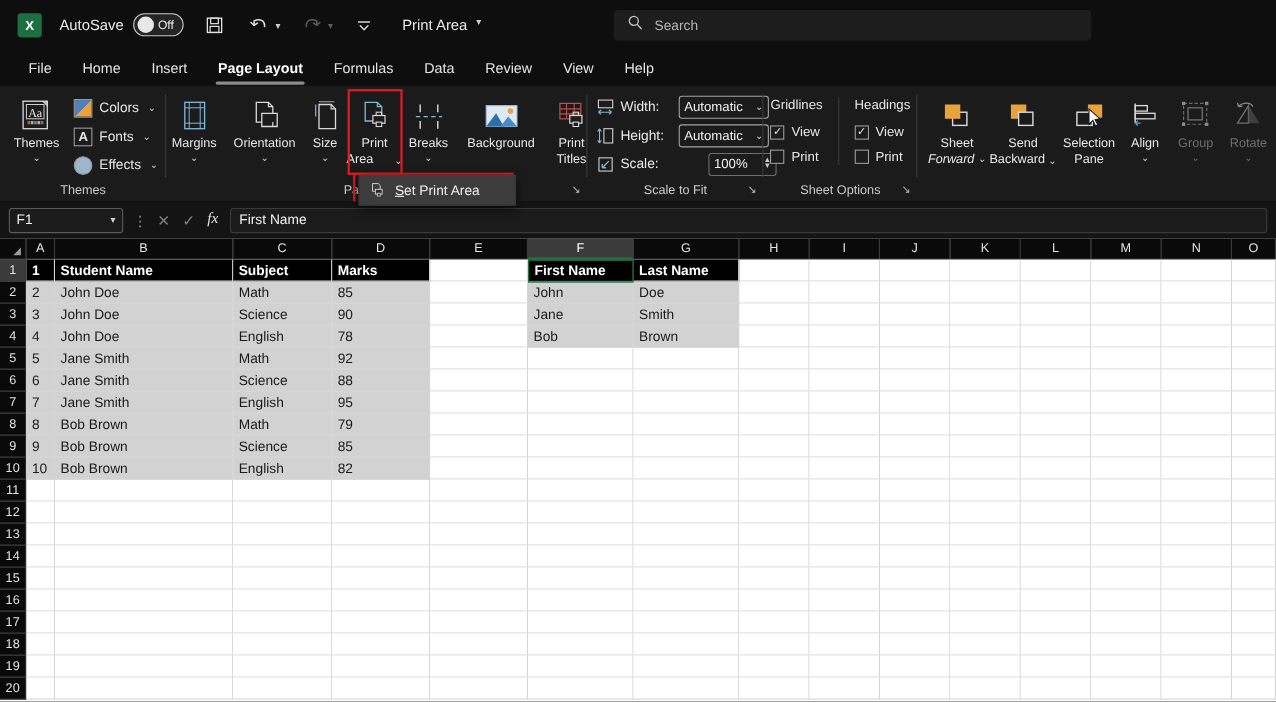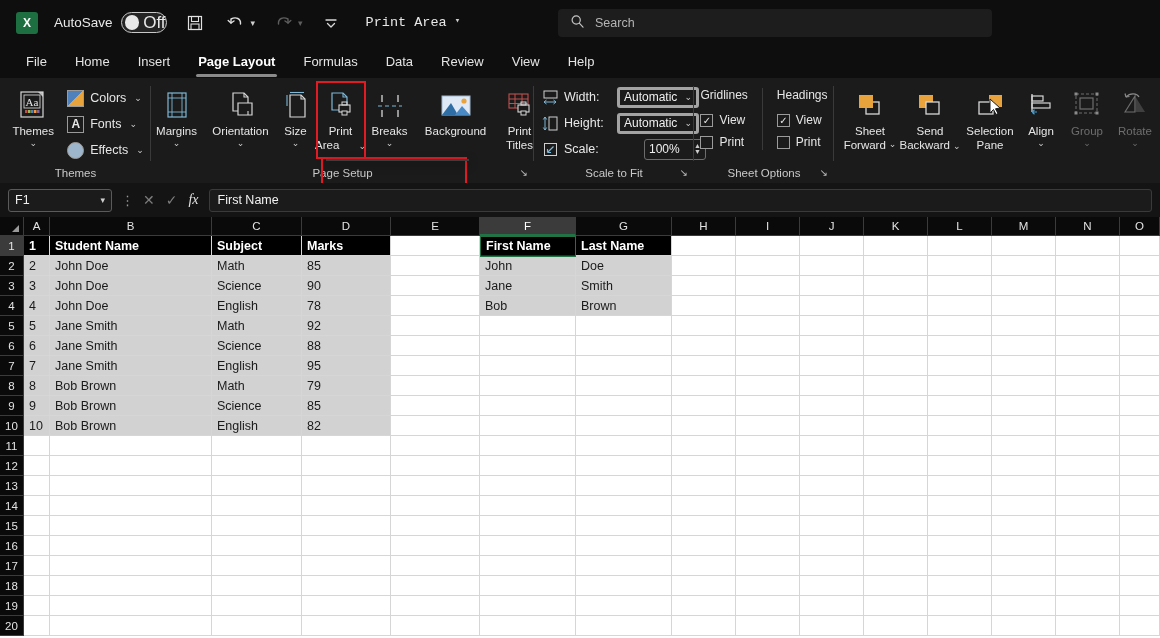--- a/index.html
+++ b/index.html
@@ -27,32 +27,32 @@
   .autosave-label { margin-left: 16px; font-size: 13.5px; color: #e8e8e8; }
   .toggle {
     margin-left: 8px; width: 46px; height: 21px; border-radius: 11px;
     border: 1px solid #c8c8c8; background: #242424;
     display: flex; align-items: center; position: relative;
   }
   .toggle .knob {
     width: 15px; height: 15px; border-radius: 50%;
     background: #e8e8e8; margin-left: 3px;
   }
-  .toggle .off-txt { font-size: 17px; color: #e8e8e8; margin-left: 4px; }
+  .toggle .off-txt { font-size: 11px; color: #e8e8e8; margin-left: 4px; }
   .tb-icon {
     margin-left: 15px; width: 26px; height: 26px;
     display: flex; align-items: center; justify-content: center;
     color: #e0e0e0;
   }
   .tb-icon.dim { color: #5e5e5e; }
   .chev-sm { font-size: 9px; margin-left: 2px; color: #cfcfcf; }
   .tb-group { display: flex; align-items: center; }
   .qat-title {
     margin-left: 22px; font-size: 13.5px; color: #e8e8e8;
-    display: flex; align-items: flex-start; gap: 6px; font-family: Liberation Mono, monospace;
+    display: flex; align-items: flex-start; gap: 6px;
   }
   .searchbox {
     position: absolute; left: 558px; top: 9px; width: 434px; height: 28px;
     background: #1d1d1d; border-radius: 4px;
     display: flex; align-items: center; padding-left: 12px; gap: 10px;
   }
   .searchbox .s-text { font-size: 12.5px; color: #b5b5b5; }
 
   
   .tabs {
@@ -117,21 +117,21 @@
     display:flex; align-items:center; justify-content:center;
   }
   .sw.effects { border-radius: 50%; background: #9db6cc; }
 
   
   .sfrow { display: flex; align-items: center; height: 26px; gap: 5px; }
   .sfrow .sflabel { font-size: 12.5px; color: #e9e9e9; width: 48px; }
   .sf-ico { width: 17px; height: 17px; color: #7fb8d8; font-size: 13px;
             display:flex; align-items:center; justify-content:center; }
   .combo {
-    width: 82px; height: 21px; background: #1b1b1b; border: 3px solid #a3a3a3;
+    width: 82px; height: 21px; background: #1b1b1b; border: 1px solid #a3a3a3;
     border-radius: 3px; display: flex; align-items: center;
     padding: 0 4px; font-size: 12px; color: #efefef; justify-content: space-between;
   }
   .spin {
     width: 62px; height: 21px; background: #1b1b1b; border: 1px solid #6d6d6d;
     border-radius: 3px; display: flex; align-items: center;
     padding: 0 4px; font-size: 12px; color: #efefef; justify-content: space-between;
   }
   .spin .arrows { display:flex; flex-direction:column; font-size:7px; line-height:6px; color:#ccc; }
 
@@ -535,21 +535,21 @@
       <div style="display:flex; align-items:flex-start; padding-top:4px; padding-left:6px;">
 
         <div class="rbtn" style="width:58px">
           <div class="icn">
             <svg width="34" height="32" viewBox="0 0 34 32">
               <rect x="13" y="12" width="13" height="12" fill="none" stroke="#d8d8d8" stroke-width="1.3"></rect>
               <rect x="6" y="5" width="14" height="13" fill="#e8a33d"></rect>
             </svg>
           </div>
           <div class="lbl">Sheet</div>
-          <div class="lbl" style="display:flex;gap:3px;">
+          <div class="lbl" style="display:flex;gap:3px;font-style:italic;">
             <span>Forward</span>
             <span class="cdown">⌄</span>
           </div>
         </div>
 
         <div class="rbtn" style="width:62px">
           <div class="icn">
             <svg width="34" height="32" viewBox="0 0 34 32">
               <rect x="6" y="5" width="14" height="13" fill="#e8a33d"></rect>
               <rect x="13" y="12" width="13" height="12" fill="#1b1b1b" stroke="#d8d8d8" stroke-width="1.3"></rect>
@@ -615,20 +615,30 @@
           <div class="cdown dim">⌄</div>
         </div>
       </div>
     </div>
   </div>
 
   <div class="redbox" style="left:316px; top:81px; width:50px; height:78px;"></div>
   <div class="redbox" style="left:321px; top:157px; width:146px; height:28px;"></div>
 
   <div class="menu">
+    <div class="menu-item sel">
+      <span class="menu-ico">
+        <svg width="14" height="14" viewBox="0 0 16 16">
+          <path d="M3 1 H9 L11 3 V9 H3 Z" fill="none" stroke="#d0d0d0" stroke-width="1"></path>
+          <rect x="6" y="7" width="7" height="5" fill="#2b2b2b" stroke="#d8d8d8" stroke-width="0.9"></rect>
+          <rect x="8" y="11" width="3" height="3" fill="#2b2b2b" stroke="#d8d8d8" stroke-width="0.8"></rect>
+        </svg>
+      </span>
+      <span><span class="underline">S</span><span>et Print Area</span></span>
+    </div>
   </div>
 
   <div class="fbar">
     <div class="namebox">
       <span>F1</span>
       <span class="chev-sm">▾</span>
     </div>
     <span class="fdots">⋮</span>
     <div class="fbtns">
       <span class="fb">✕</span>

